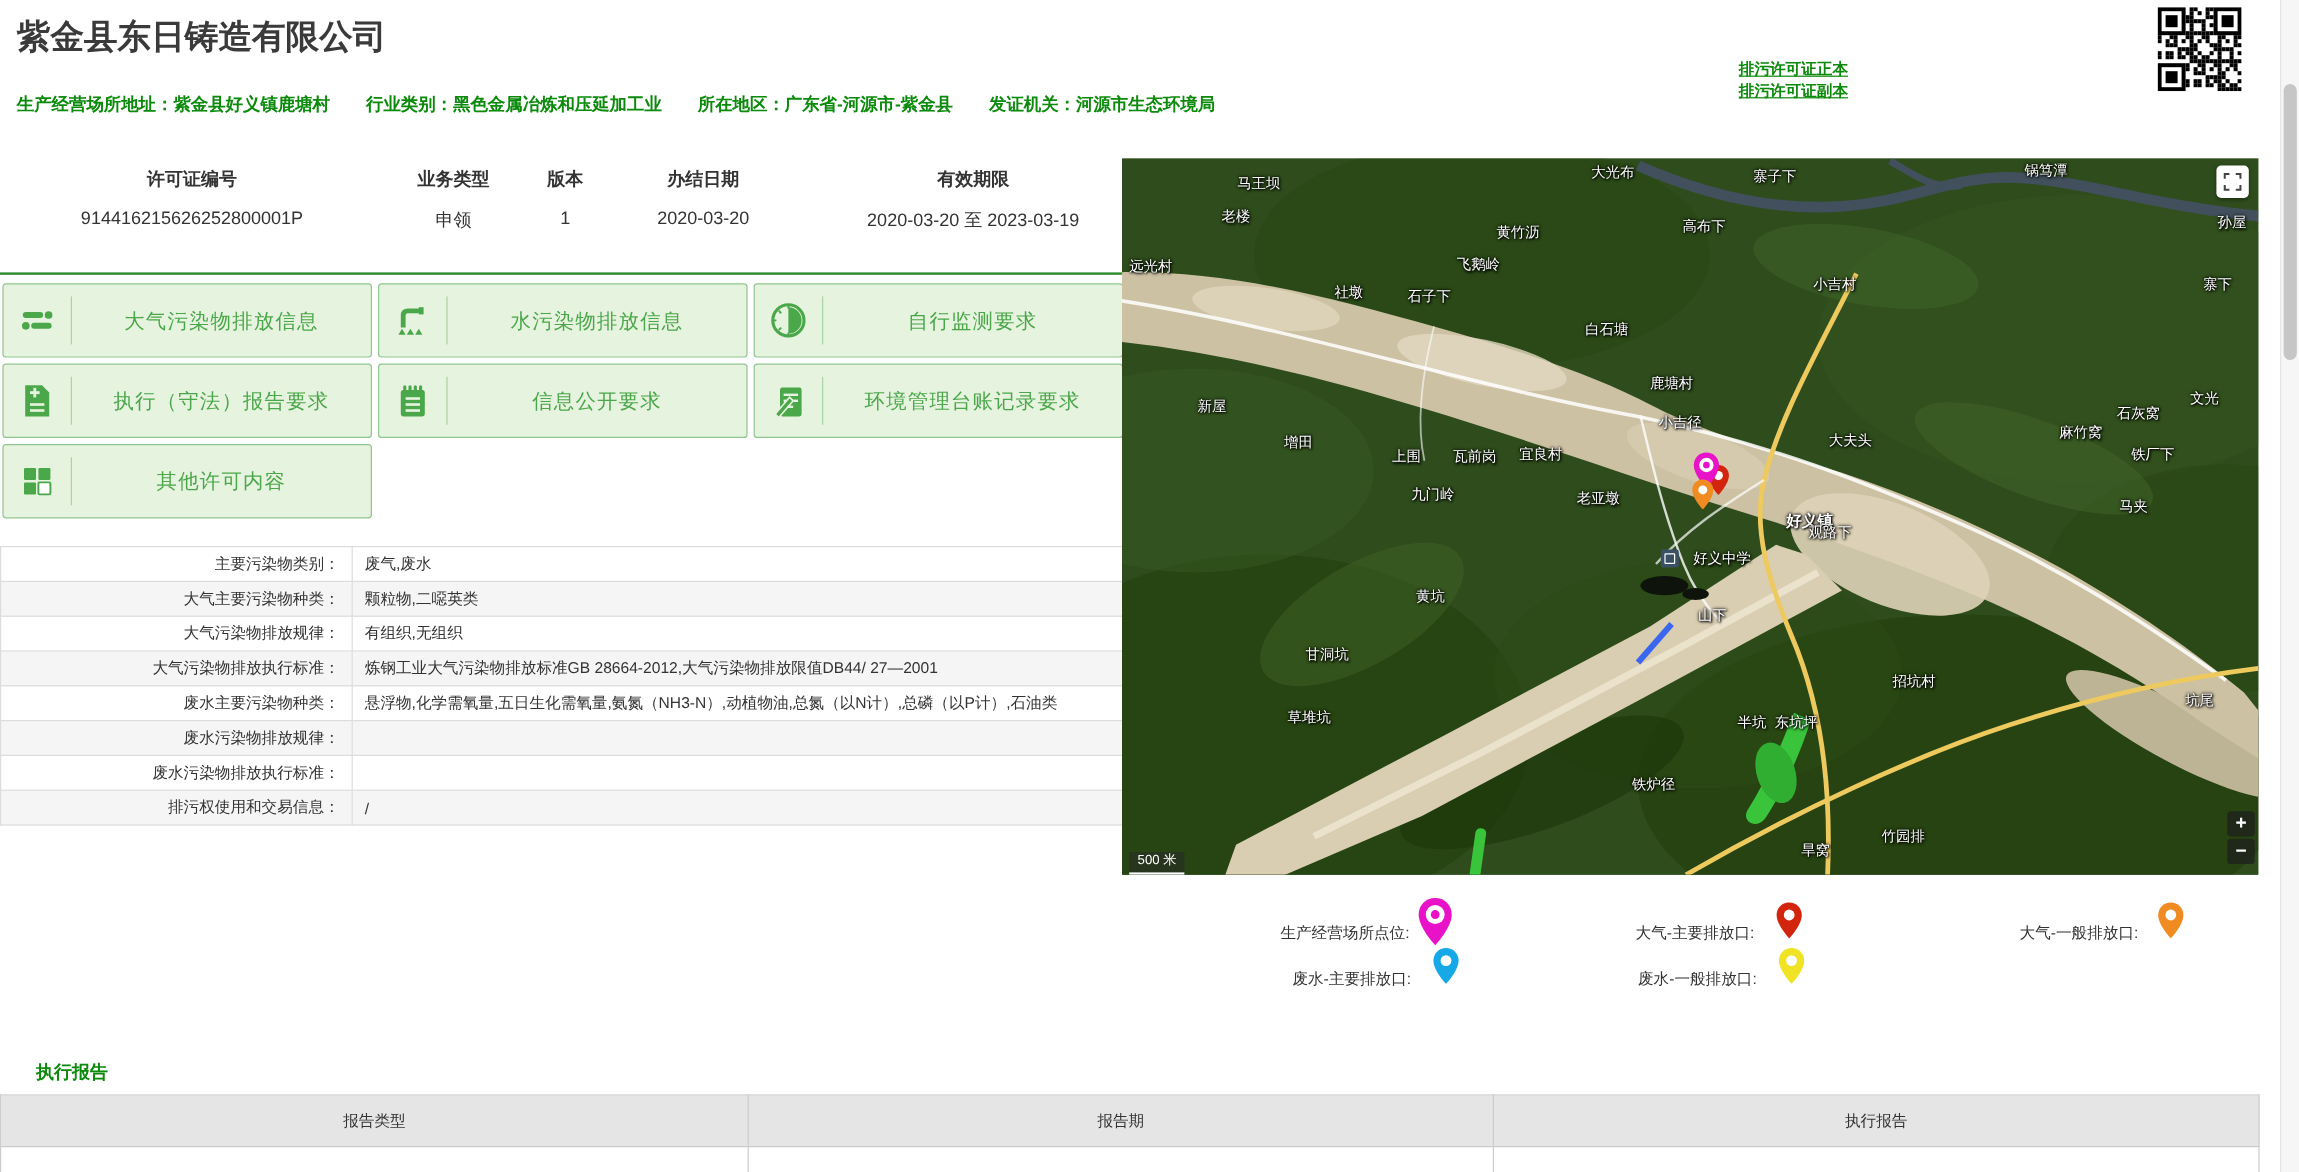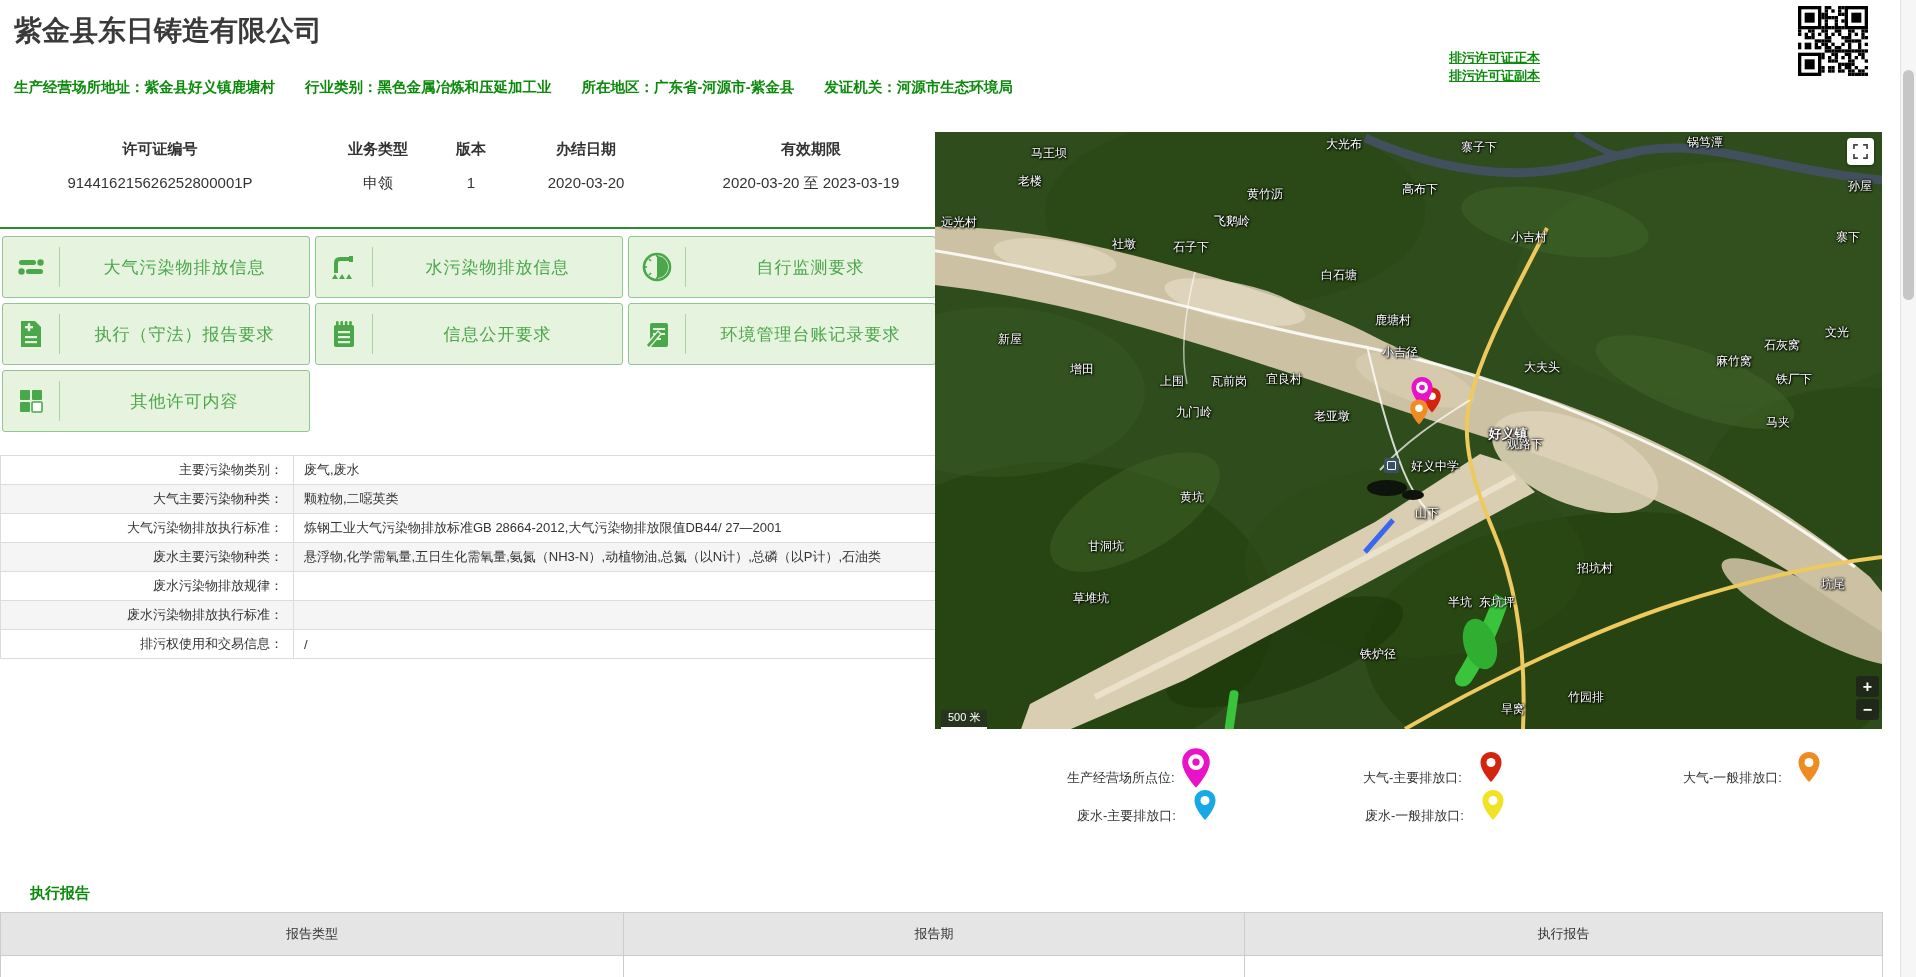--- a/index.html
+++ b/index.html
@@ -384,20 +384,24 @@
   <tbody>
     <tr>
         <th>主要污染物类别：</th>
         <td>废气,废水</td>
       </tr>
     <tr>
         <th>大气主要污染物种类：</th>
         <td>颗粒物,二噁英类</td>
       </tr>
     <tr>
+        <th>大气污染物排放规律：</th>
+        <td>有组织,无组织</td>
+      </tr>
+    <tr>
         <th>大气污染物排放执行标准：</th>
         <td>炼钢工业大气污染物排放标准GB 28664-2012,大气污染物排放限值DB44/ 27—2001</td>
       </tr>
     <tr>
         <th>废水主要污染物种类：</th>
         <td>悬浮物,化学需氧量,五日生化需氧量,氨氮（NH3-N）,动植物油,总氮（以N计）,总磷（以P计）,石油类</td>
       </tr>
     <tr>
         <th>废水污染物排放规律：</th>
         <td></td>

